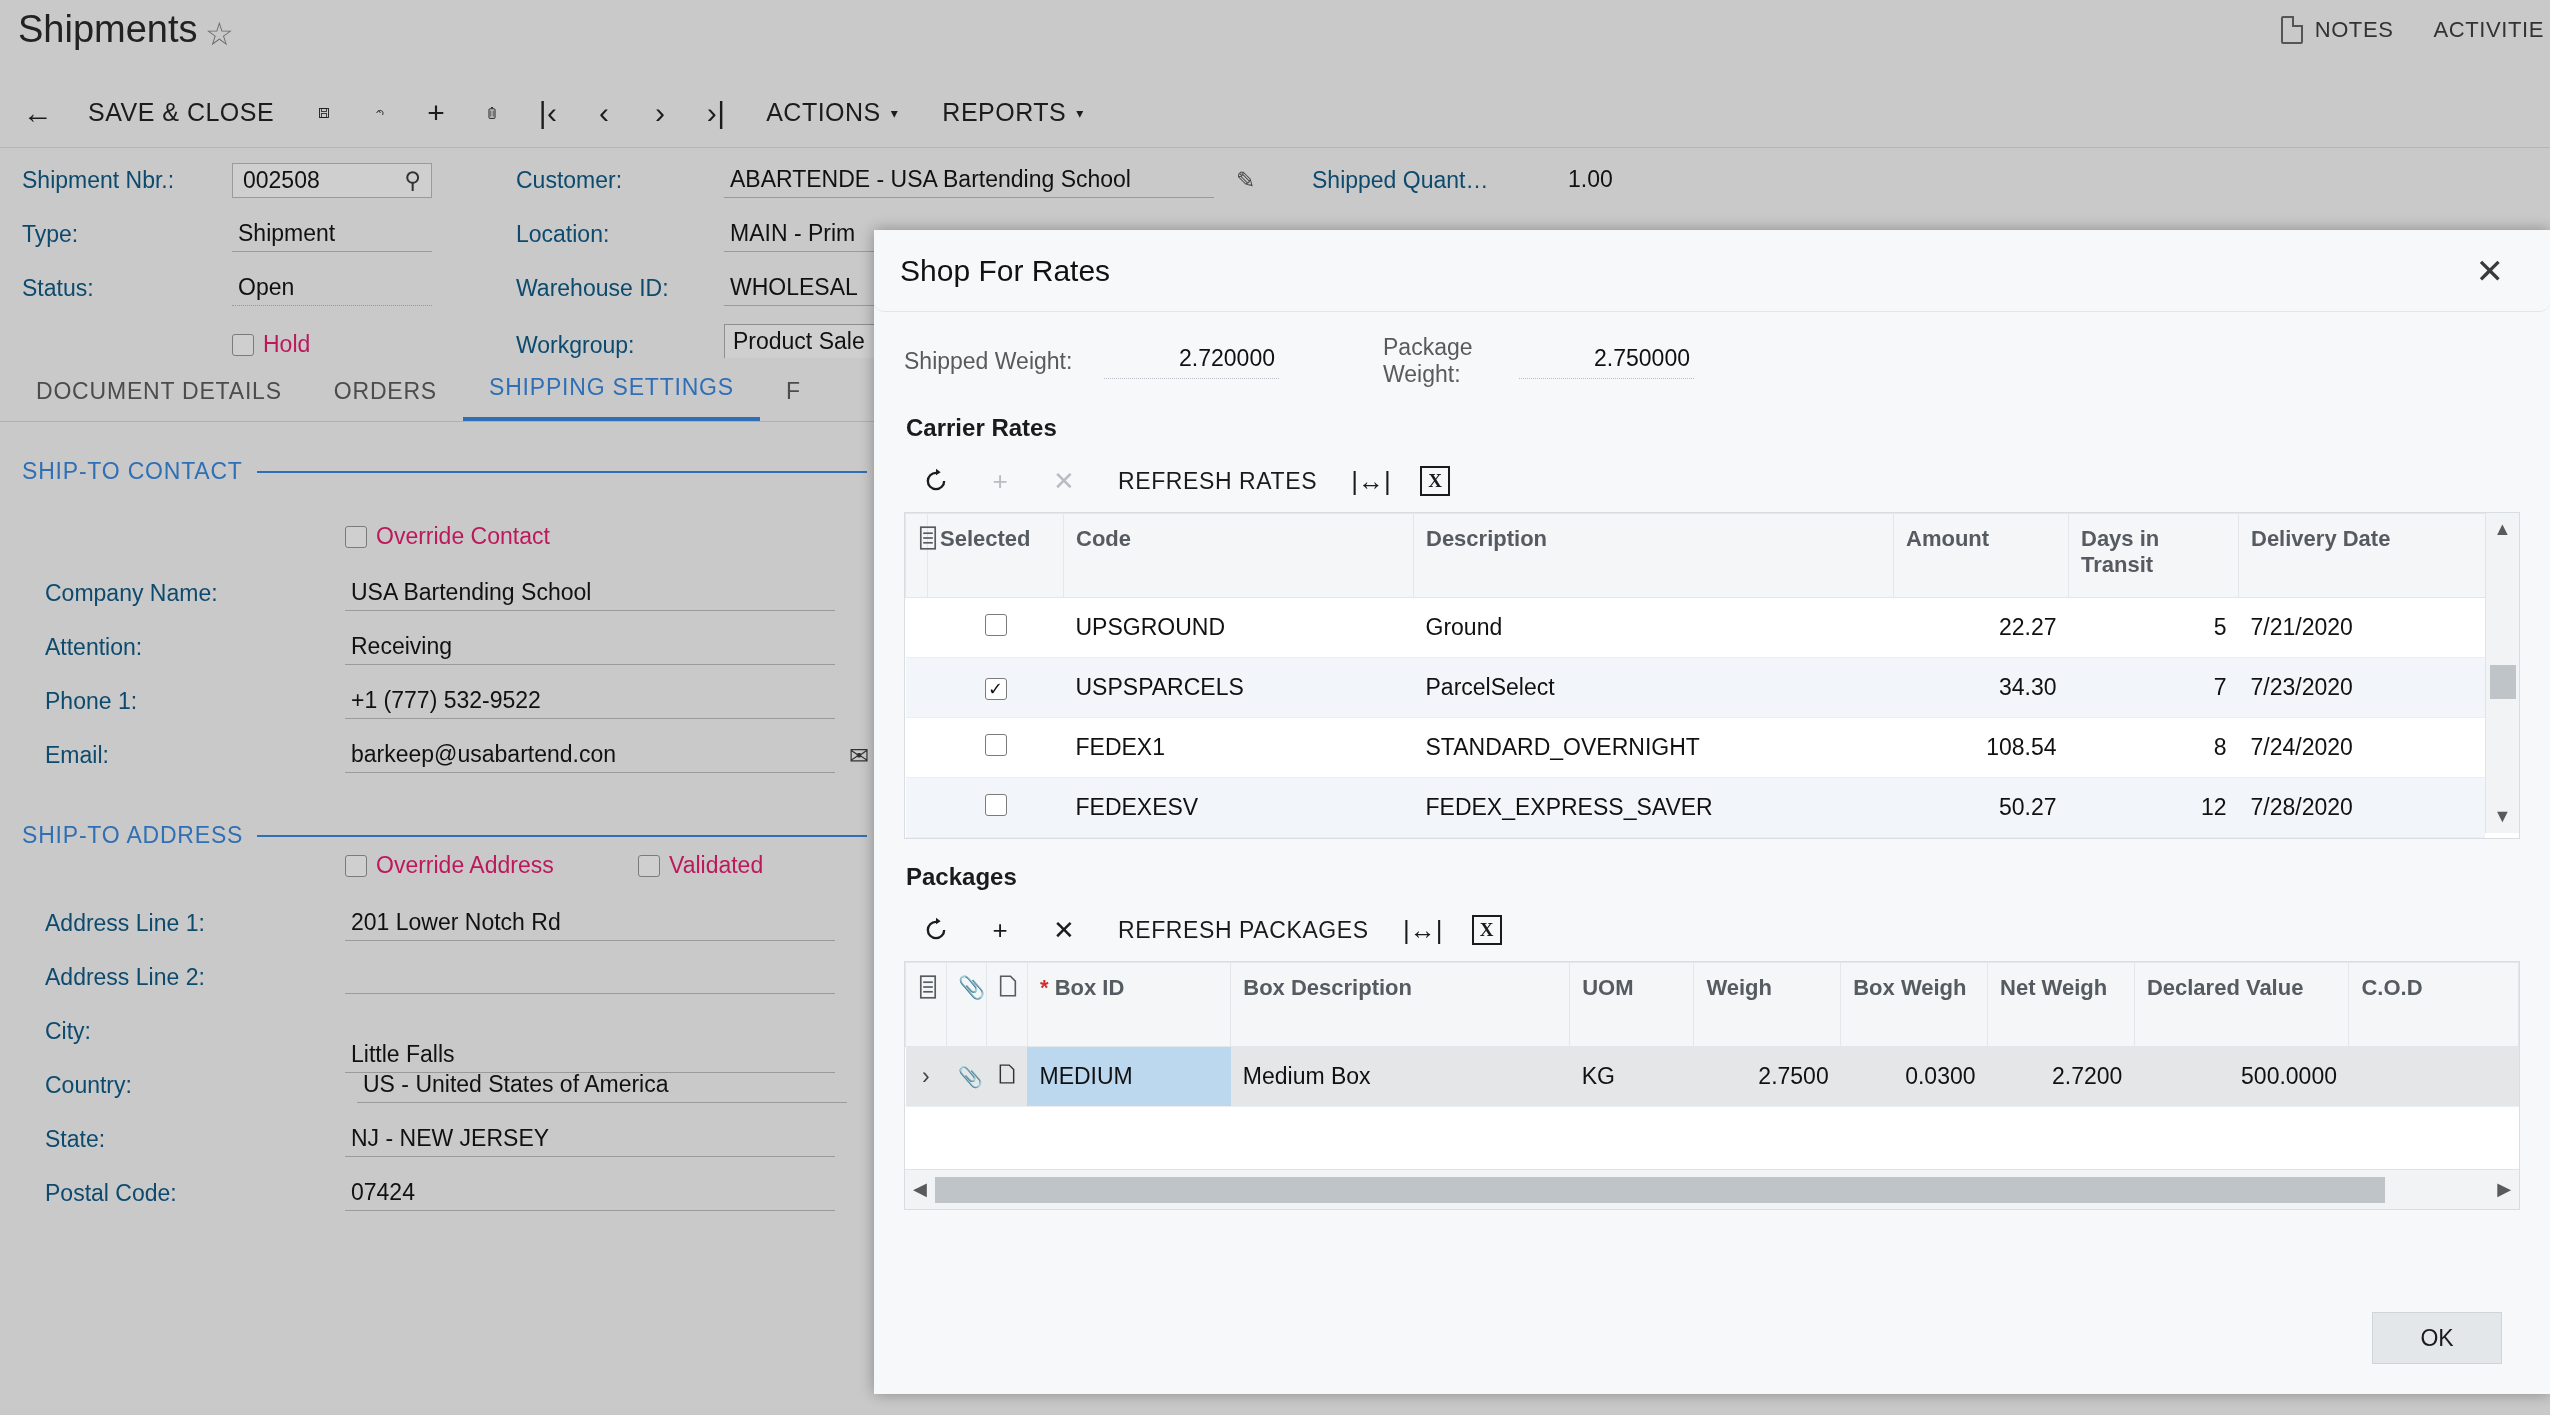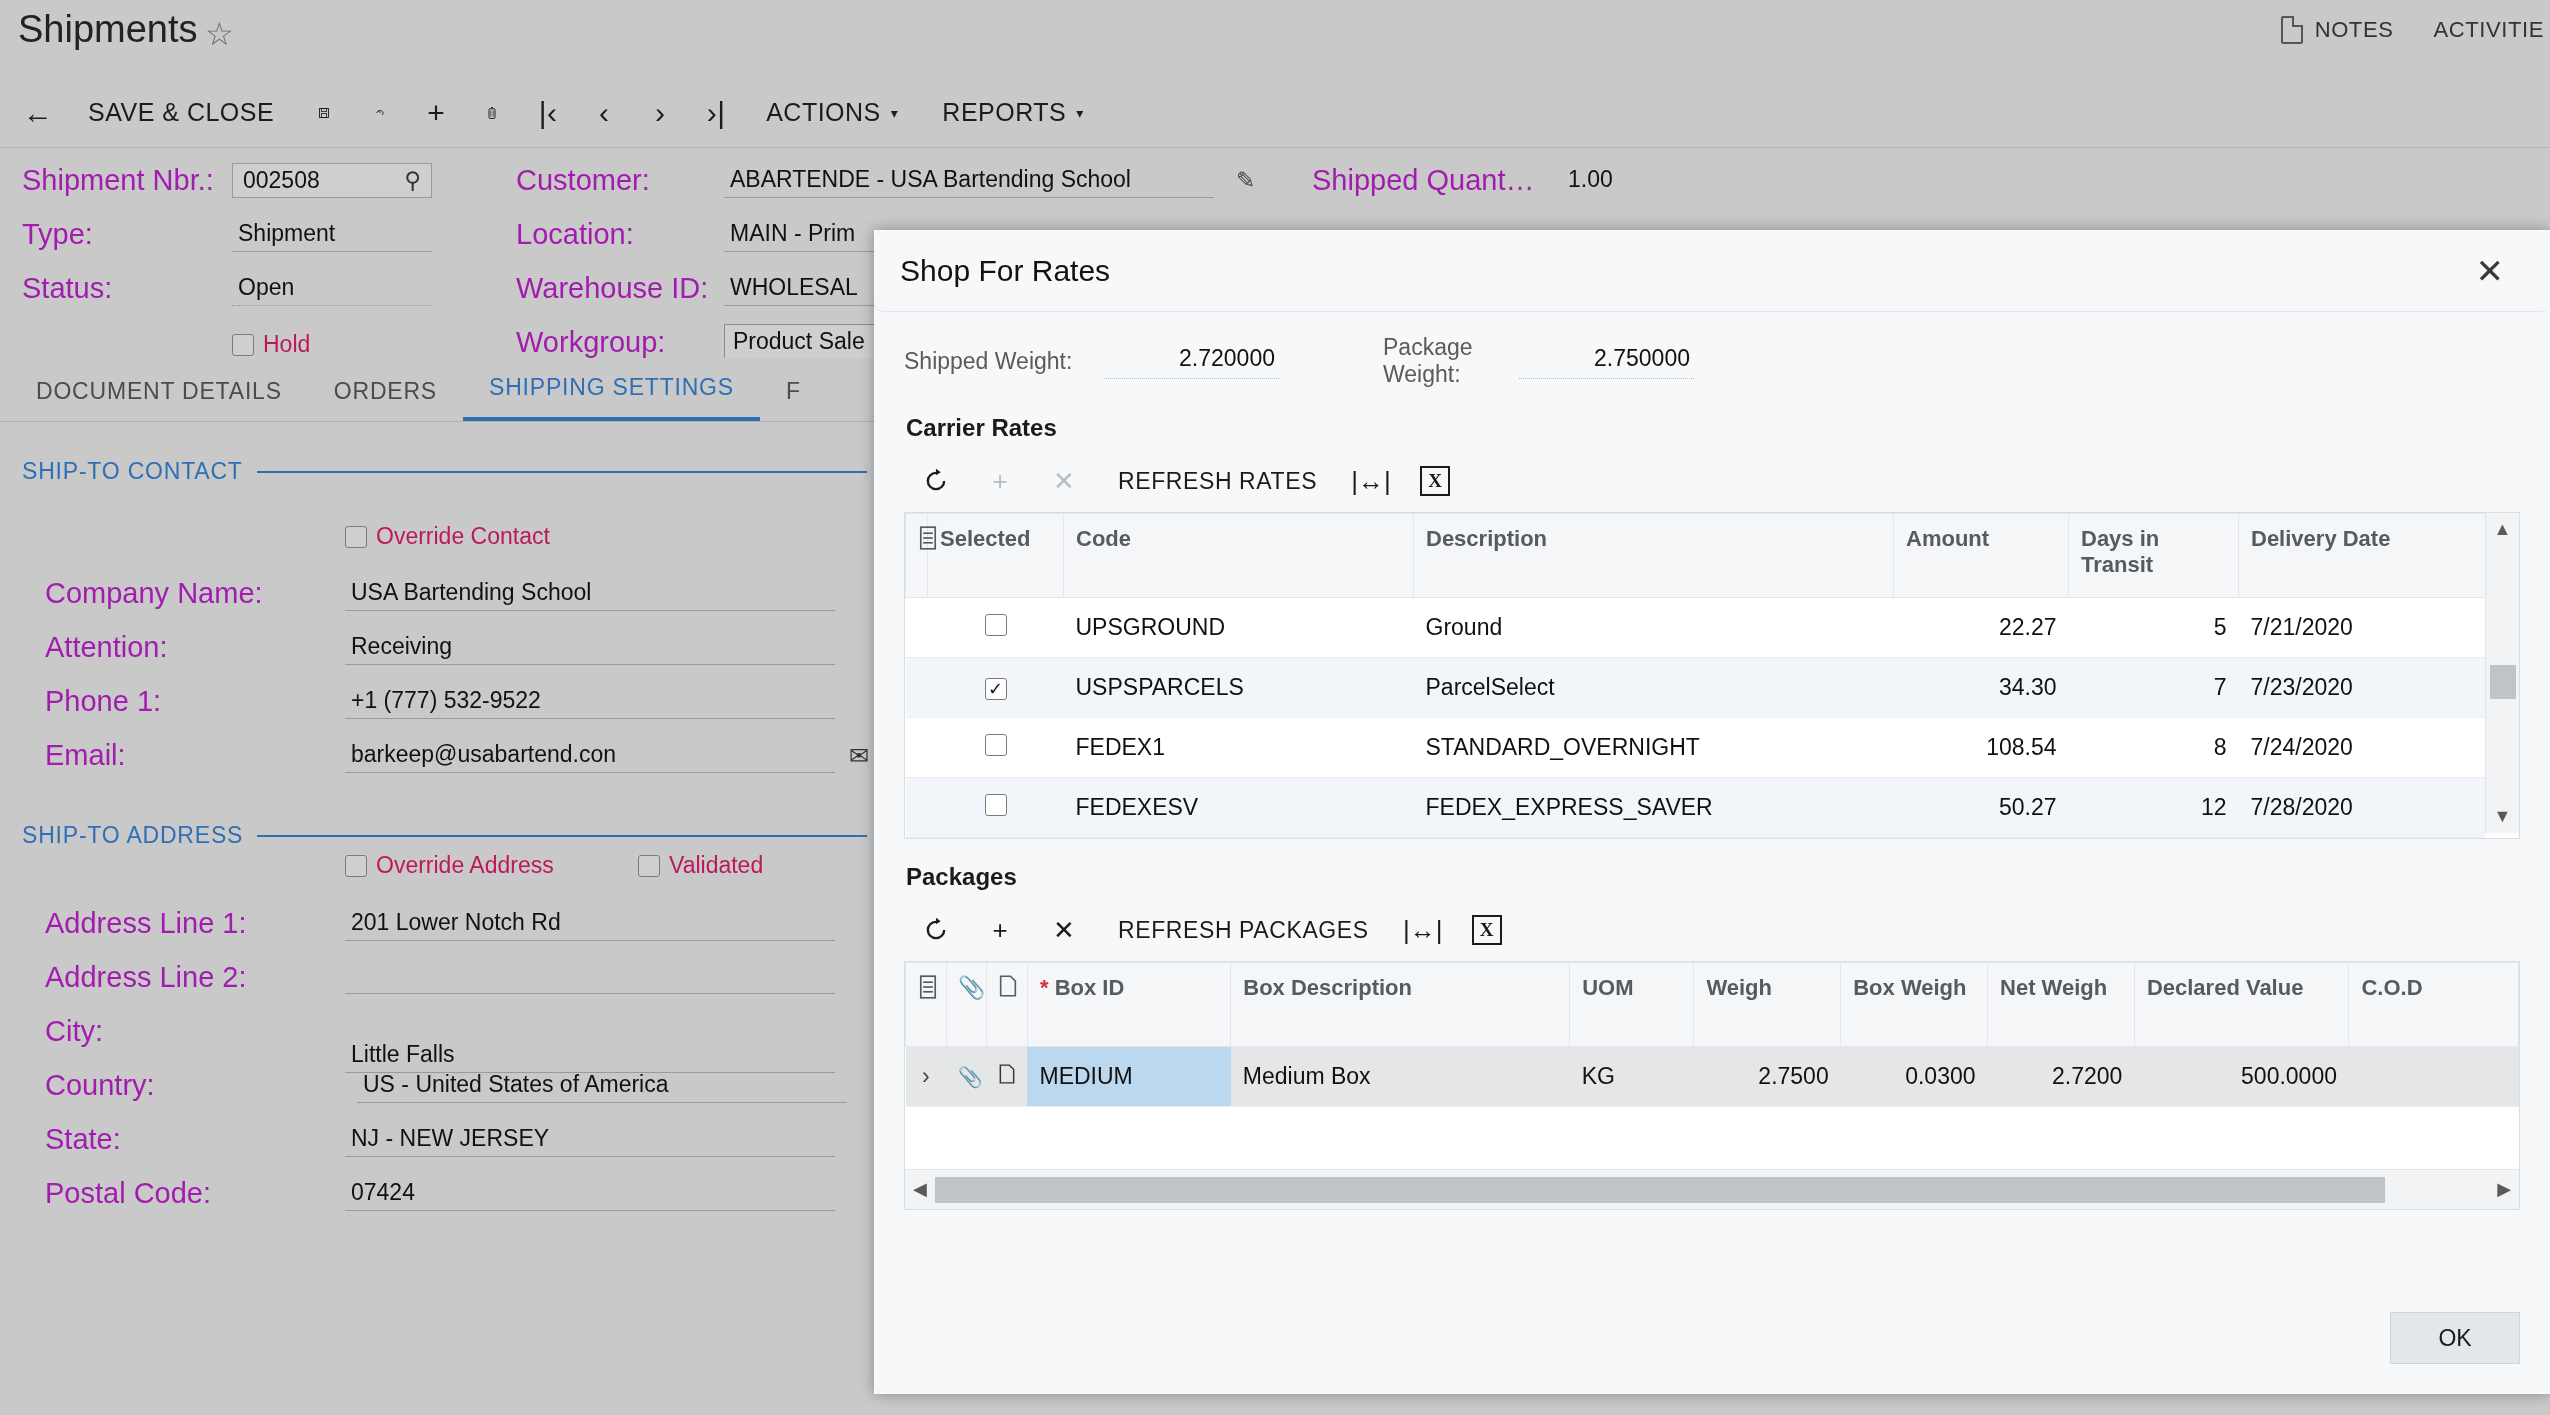--- a/index.html
+++ b/index.html
@@ -39,21 +39,21 @@
     height:70px; padding:0 22px; font-size:25px; color:#1c1c1c;
     letter-spacing:.5px; cursor:pointer; white-space:nowrap;
   }
   .tb-icon { width:56px; }
   .tb-glyph { font-size:30px; line-height:1; color:#1c1c1c; }
   .tb-caret { font-size:14px; margin-left:10px; }
 
   
   .form-area { position:relative; height:210px; background:#c9c9c9; }
   .fld-row { position:absolute; display:flex; align-items:center; height:33px; }
-  .fld-label { font-size:29px; color:#a21caf; }
+  .fld-label { font-size:23px; color:#0c4a6e; }
   .fld-value {
     font-size:23px; color:#111; padding:2px 6px 4px 6px;
     border-bottom:1px solid #9a9a9a; min-height:32px; display:flex; align-items:center;
   }
   .fld-value.dotted { border-bottom:1px dotted #9a9a9a; }
   .fld-value.noline { border-bottom:none; }
   .fld-boxed {
     border:1px solid #9a9a9a; background:#cfcfcf; border-bottom:1px solid #9a9a9a;
     display:flex; align-items:center; justify-content:space-between; padding:3px 10px 3px 10px;
   }
@@ -153,21 +153,21 @@
   .vscroll .thumb { position:absolute; left:4px; top:152px; width:26px; height:34px; background:#bfc4c9; }
 
   .pkg-wrap { border:1px solid #d8dde2; background:#fff; }
   .hscroll {
     height:40px; background:#f1f3f5; border-top:1px solid #e0e4e8;
     display:flex; align-items:center; justify-content:space-between; padding:0 8px; position:relative;
   }
   .hscroll .arrow { font-size:18px; color:#5a5a5a; }
   .hscroll .thumb { position:absolute; left:30px; top:7px; width:1450px; height:26px; background:#bfc4c9; }
 
-  .modal-foot { height:112px; display:flex; align-items:center; justify-content:flex-end; padding:0 30px; }
+  .modal-foot { height:112px; display:flex; align-items:center; justify-content:flex-end; padding:0 48px; }
   .ok-btn {
     width:130px; height:52px; background:#e4e7ea; border:1px solid #cfd4d9;
     display:flex; align-items:center; justify-content:center;
     font-size:23px; color:#1b1b1b; cursor:pointer;
   }
   .behind-cb {
     position:absolute; display:flex; align-items:center;
   }
 </style>
 </head>

